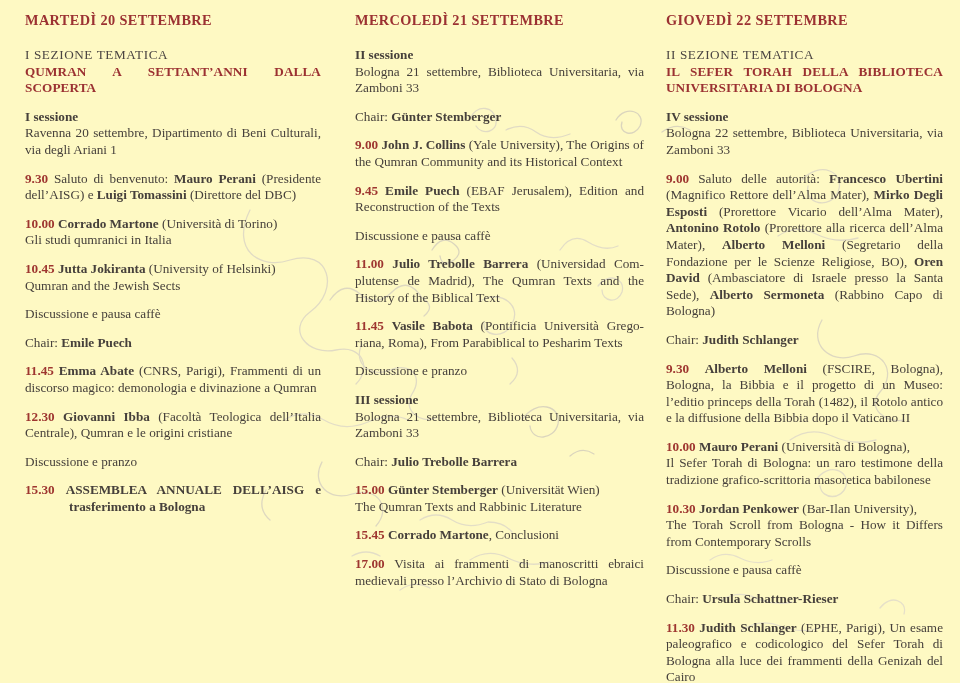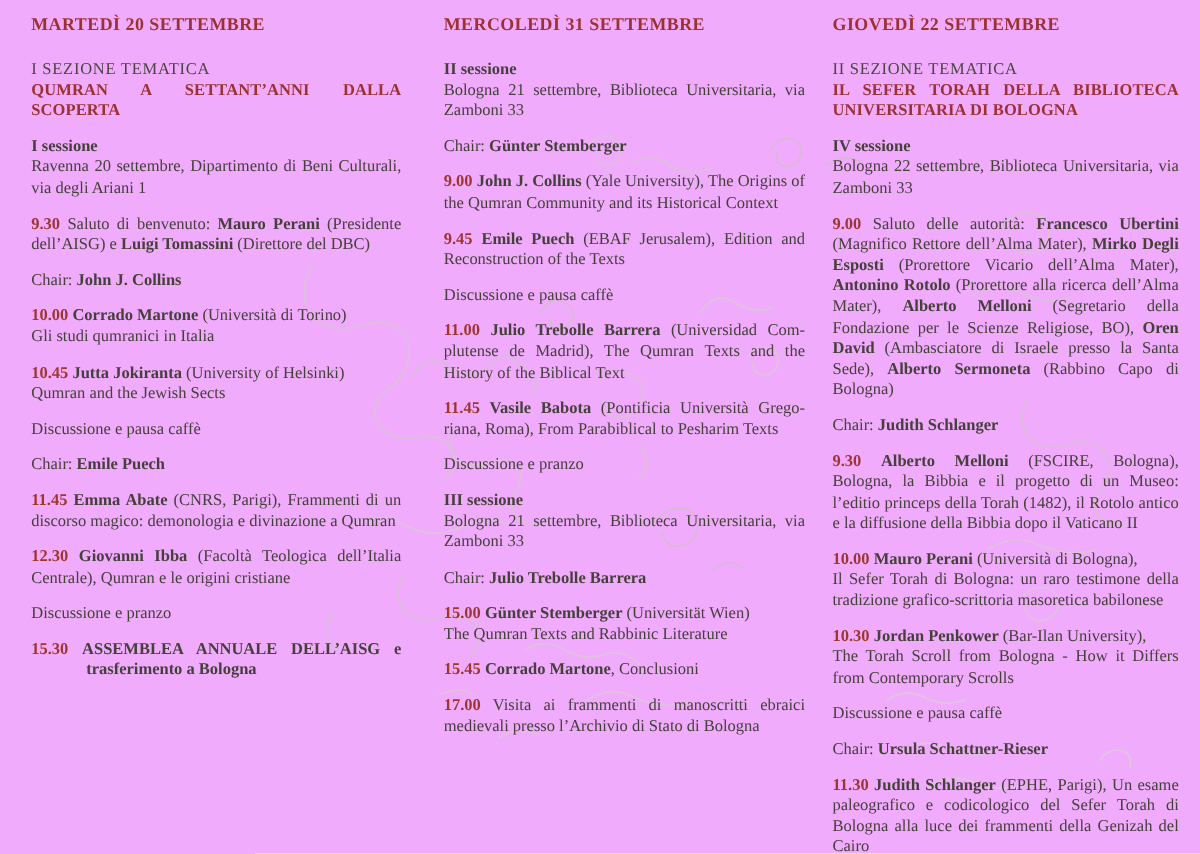--- a/index.html
+++ b/index.html
@@ -1,17 +1,17 @@
 <!DOCTYPE html>
 <html><head>
 <meta charset="utf-8">
 <style>
   html,body{margin:0;padding:0;background:#ffffff;}
   .page{
-    position:relative;width:960px;height:683px;background:#f0abfc;overflow:hidden;
+    position:relative;width:960px;height:683px;background:#fef9c3;overflow:hidden;
     font-family:"Liberation Serif",serif;color:#46403b;font-size:13.2px;line-height:16.6px;
   }
   .watermark{position:absolute;left:0;top:0;pointer-events:none;}
   .col{position:absolute;top:12px;text-align:justify;hyphens:manual;}
   .col-1{left:25px;width:296px;}
   .col-2{left:355px;width:289px;}
   .col-3{left:666px;width:277px;}
   h2.day{
     font-size:14.3px;line-height:16px;font-weight:bold;color:#9b3132;
     letter-spacing:.4px;margin:0 0 19px 0;text-align:left;
@@ -49,33 +49,32 @@
     <path d="M790,440 q20,-14 42,-4 t44,4 m-60,40 c12,-18 34,-10 30,6 c-4,14 -24,14 -26,0" stroke="#d6d0c9"></path>
     <path d="M710,560 q14,-10 30,-2 t32,2 m-50,40 q16,-10 34,-2 t36,4" stroke="#dad4cd"></path>
     <path d="M742,630 q18,-12 38,-4 t40,2 m60,-20 c10,-14 28,-8 24,6" stroke="#dad4cd"></path>
   </svg>
 
   <div class="col col-1">
     <h2 class="day">MARTEDÌ 20 SETTEMBRE</h2>
   <p class="block section"><span class="s-label">I SEZIONE TEMATICA</span><br><span class="s-title">QUMRAN A SETTANT’ANNI DALLA SCOPERTA</span></p>
       <p class="block"><span class="s-b">I sessione</span><br><span class="s-r">Ravenna 20 settembre, Dipartimento di Beni Culturali, via degli Ariani 1</span></p>
       <p class="block"><span class="s-time">9.30</span><span class="s-r"> Saluto di benvenuto: </span><span class="s-b">Mauro Perani</span><span class="s-r"> (Presidente dell’AISG) e </span><span class="s-b">Luigi Tomassini</span><span class="s-r"> (Direttore del DBC)</span></p>
-      <p class="block"><span class="s-r">Chair: </span><span class="s-b">John J. Collins</span></p>
       <p class="block"><span class="s-time">10.00</span><span class="s-r"> </span><span class="s-b">Corrado Martone</span><span class="s-r"> (Università di Torino)</span><br><span class="s-i">Gli studi qumranici in Italia</span></p>
       <p class="block"><span class="s-time">10.45</span><span class="s-r"> </span><span class="s-b">Jutta Jokiranta</span><span class="s-r"> (University of Helsinki)</span><br><span class="s-i">Qumran and the Jewish Sects</span></p>
       <p class="block"><span class="s-r">Discussione e pausa caffè</span></p>
       <p class="block"><span class="s-r">Chair: </span><span class="s-b">Emile Puech</span></p>
       <p class="block"><span class="s-time">11.45</span><span class="s-r"> </span><span class="s-b">Emma Abate</span><span class="s-r"> (CNRS, Parigi), </span><span class="s-i">Frammenti di un discorso magico: demonologia e divinazione a Qumran</span></p>
       <p class="block"><span class="s-time">12.30</span><span class="s-r"> </span><span class="s-b">Giovanni Ibba</span><span class="s-r"> (Facoltà Teologica dell’Italia Centrale), </span><span class="s-i">Qumran e le origini cristiane</span></p>
       <p class="block"><span class="s-r">Discussione e pranzo</span></p>
       <p class="block hang"><span class="s-time">15.30</span><span class="s-r"> </span><span class="s-b">ASSEMBLEA ANNUALE DELL’AISG e trasferimento a Bologna</span></p>
     </div>
 
   <div class="col col-2">
-    <h2 class="day">MERCOLEDÌ 31 SETTEMBRE</h2>
+    <h2 class="day">MERCOLEDÌ 21 SETTEMBRE</h2>
   <p class="block"><span class="s-b">II sessione</span><br><span class="s-r">Bologna 21 settembre, Biblioteca Universitaria, via Zamboni 33</span></p>
       <p class="block"><span class="s-r">Chair: </span><span class="s-b">Günter Stemberger</span></p>
       <p class="block"><span class="s-time">9.00</span><span class="s-r"> </span><span class="s-b">John J. Collins</span><span class="s-r"> (Yale University), </span><span class="s-i">The Origins of the Qumran Community and its Historical Context</span></p>
       <p class="block"><span class="s-time">9.45</span><span class="s-r"> </span><span class="s-b">Emile Puech</span><span class="s-r"> (EBAF Jerusalem), </span><span class="s-i">Edition and Reconstruction of the Texts</span></p>
       <p class="block"><span class="s-r">Discussione e pausa caffè</span></p>
       <p class="block"><span class="s-time">11.00</span><span class="s-r"> </span><span class="s-b">Julio Trebolle Barrera</span><span class="s-r"> (Universidad Com­plutense de Madrid), </span><span class="s-i">The Qumran Texts and the History of the Biblical Text</span></p>
       <p class="block"><span class="s-time">11.45</span><span class="s-r"> </span><span class="s-b">Vasile Babota</span><span class="s-r"> (Pontificia Università Grego­riana, Roma), </span><span class="s-i">From Parabiblical to </span><span class="s-r">Pesharim</span><span class="s-i"> Texts</span></p>
       <p class="block"><span class="s-r">Discussione e pranzo</span></p>
       <p class="block"><span class="s-b">III sessione</span><br><span class="s-r">Bologna 21 settembre, Biblioteca Universitaria, via Zamboni 33</span></p>
       <p class="block"><span class="s-r">Chair: </span><span class="s-b">Julio Trebolle Barrera</span></p>

